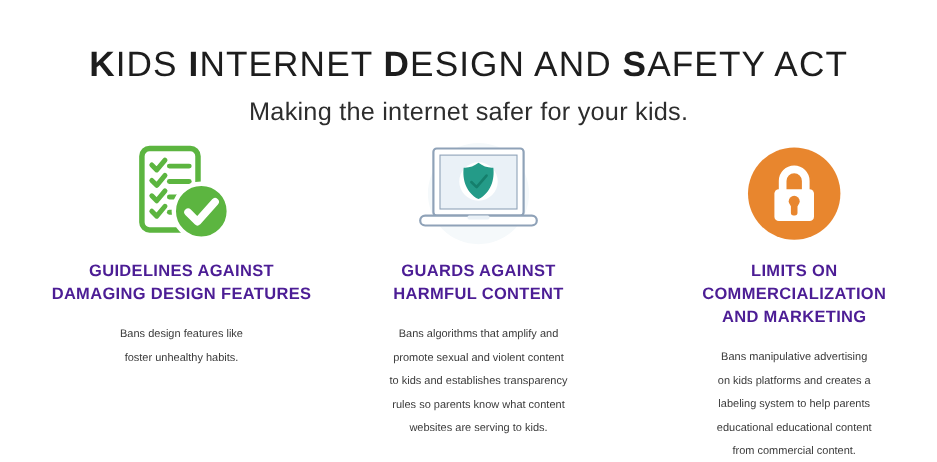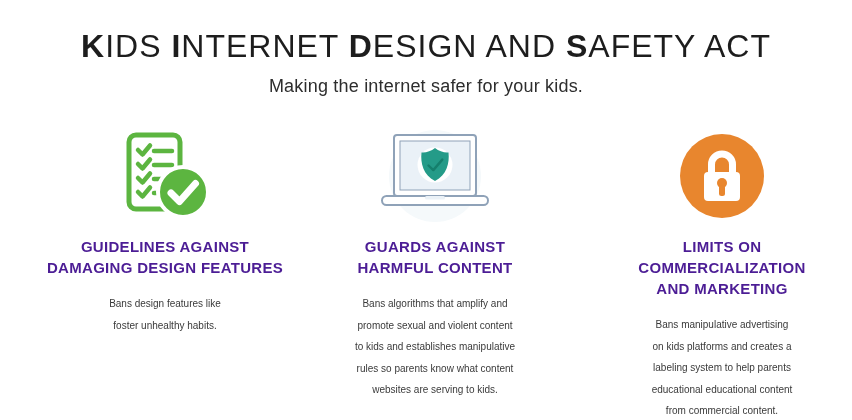--- a/index.html
+++ b/index.html
@@ -7,33 +7,33 @@
   .canvas {
     position: relative;
     width: 852px;
     height: 420px;
     background: #ffffff;
     overflow: hidden;
     font-family: "Liberation Sans", sans-serif;
     color: #231f20;
   }
   
-  .hdr { padding-top: 28px; text-align: center; }
+  .hdr { padding-top: 40px; text-align: center; }
   .title {
     font-size: 32px;
     font-weight: 400;
     letter-spacing: 1px;
     color: #1d1d1d;
     line-height: 36px;
     white-space: nowrap;
   }
   .title .lead { font-weight: 800; }
   .subtitle {
     margin-top: 12px;
-    font-size: 18px;
+    font-size: 23px;
     font-weight: 400;
     color: #2d2d2d;
     letter-spacing: 0.2px;
   }
   
   .col { position: absolute; top: 128px; text-align: center; }
   .col-1 { left: 10px;  width: 310px; }
   .col-2 { left: 285px; width: 300px; }
   .col-3 { left: 572px; width: 300px; text-align: center; }
   .icon-box {
@@ -111,21 +111,21 @@
         </g>
       </svg>
     </div>
     <h2>
       <span>GUARDS AGAINST</span>
       <span>HARMFUL CONTENT</span>
     </h2>
     <p class="body">
       <span>Bans algorithms that amplify and</span>
       <span>promote sexual and violent content</span>
-      <span>to kids and establishes manipulative</span>
+      <span>to kids and establishes transparency</span>
       <span>rules so parents know what content</span>
       <span>websites are serving to kids.</span>
     </p>
   </section>
 
   <section class="col col-3">
     <div class="icon-box">
       <svg width="88" height="88" viewBox="0 0 88 88">
         <circle cx="44" cy="44" r="42" fill="#E8862E"></circle>
         <path d="M33.5 42 v-9.5 a10.5 10.5 0 0 1 21 0 v9.5" fill="none" stroke="#ffffff" stroke-width="7"></path>

